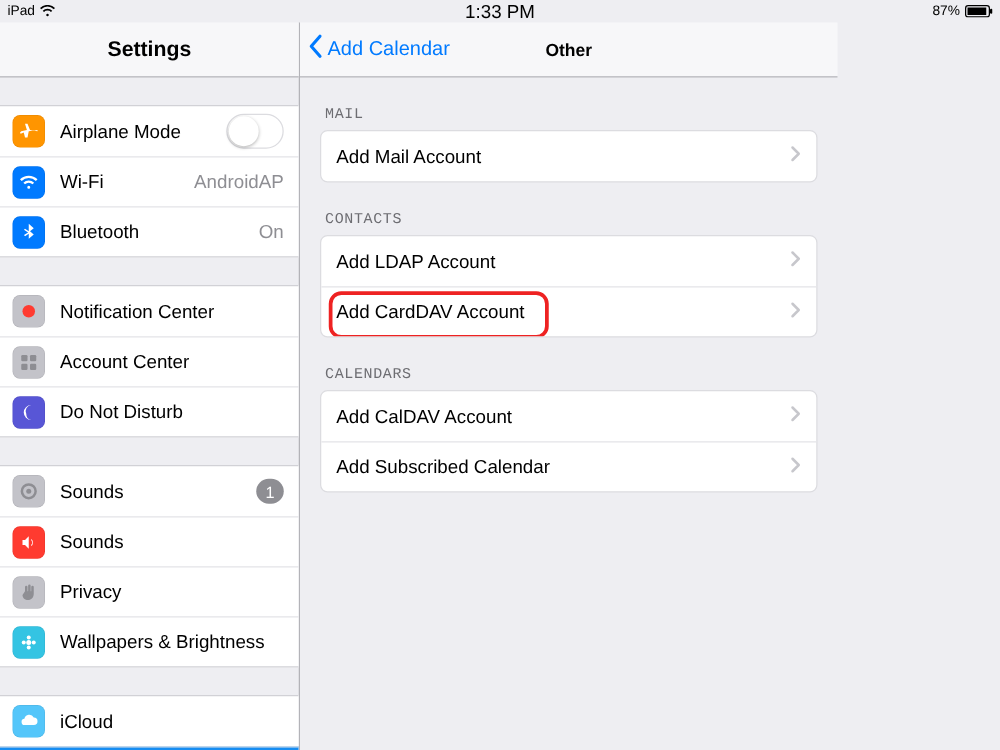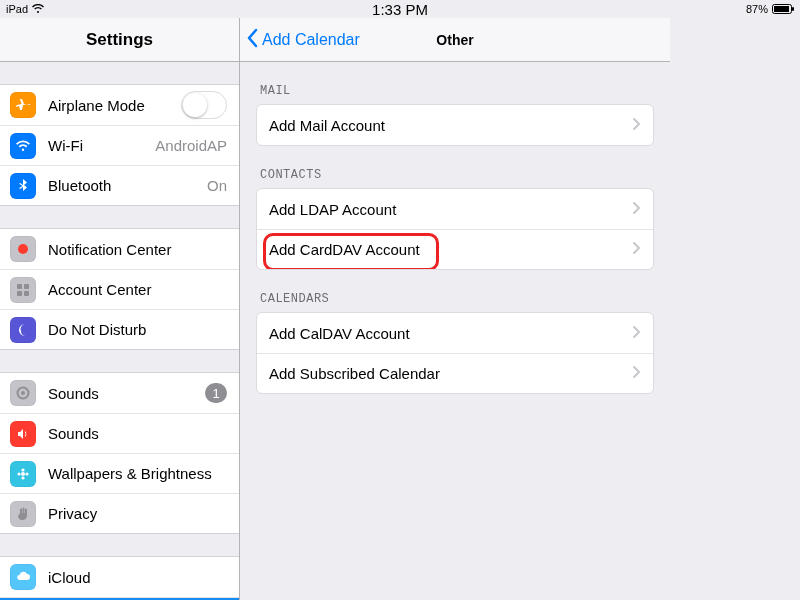--- a/index.html
+++ b/index.html
@@ -226,38 +226,38 @@
           </div>
           <div class="row">
             <div class="icon small-shadow bg-red">
               <svg viewBox="0 0 16 16">
                 <path fill="#fff" d="M3 6h2l3-3v10l-3-3H3zM10 5a4 4 0 010 6v-1.2a2.8 2.8 0 000-3.6z"></path>
               </svg>
             </div>
             <div class="label">Sounds</div>
           </div>
           <div class="row">
+            <div class="icon small-shadow bg-gray3">
+              <svg viewBox="0 0 16 16">
+                <path fill="#8e8e93" d="M5 7V3.5a1 1 0 012 0V7h.5V2.5a1 1 0 012 0V7h.5V3.5a1 1 0 012 0V9c0 3-2 5-4.5 5S3 12.5 3 10l2-3z"></path>
+              </svg>
+            </div>
+            <div class="label">Privacy</div>
+          </div>
+          <div class="row">
             <div class="icon small-shadow bg-teal">
               <svg viewBox="0 0 16 16">
                 <circle cx="8" cy="8" r="2" fill="#fff"></circle>
                 <circle cx="8" cy="4" r="1.6" fill="#fff"></circle>
                 <circle cx="8" cy="12" r="1.6" fill="#fff"></circle>
                 <circle cx="4" cy="8" r="1.6" fill="#fff"></circle>
                 <circle cx="12" cy="8" r="1.6" fill="#fff"></circle>
               </svg>
             </div>
             <div class="label">Wallpapers &amp; Brightness</div>
-          </div>
-          <div class="row">
-            <div class="icon small-shadow bg-gray3">
-              <svg viewBox="0 0 16 16">
-                <path fill="#8e8e93" d="M5 7V3.5a1 1 0 012 0V7h.5V2.5a1 1 0 012 0V7h.5V3.5a1 1 0 012 0V9c0 3-2 5-4.5 5S3 12.5 3 10l2-3z"></path>
-              </svg>
-            </div>
-            <div class="label">Privacy</div>
           </div>
         </div>
         <div class="gap"></div>
         <div class="group">
           <div class="row">
             <div class="icon small-shadow bg-lightblue">
               <svg viewBox="0 0 16 16">
                 <path fill="#fff" d="M12 11a3 3 0 000-6 4 4 0 00-7.5 1A2.5 2.5 0 005 11z"></path>
               </svg>
             </div>

